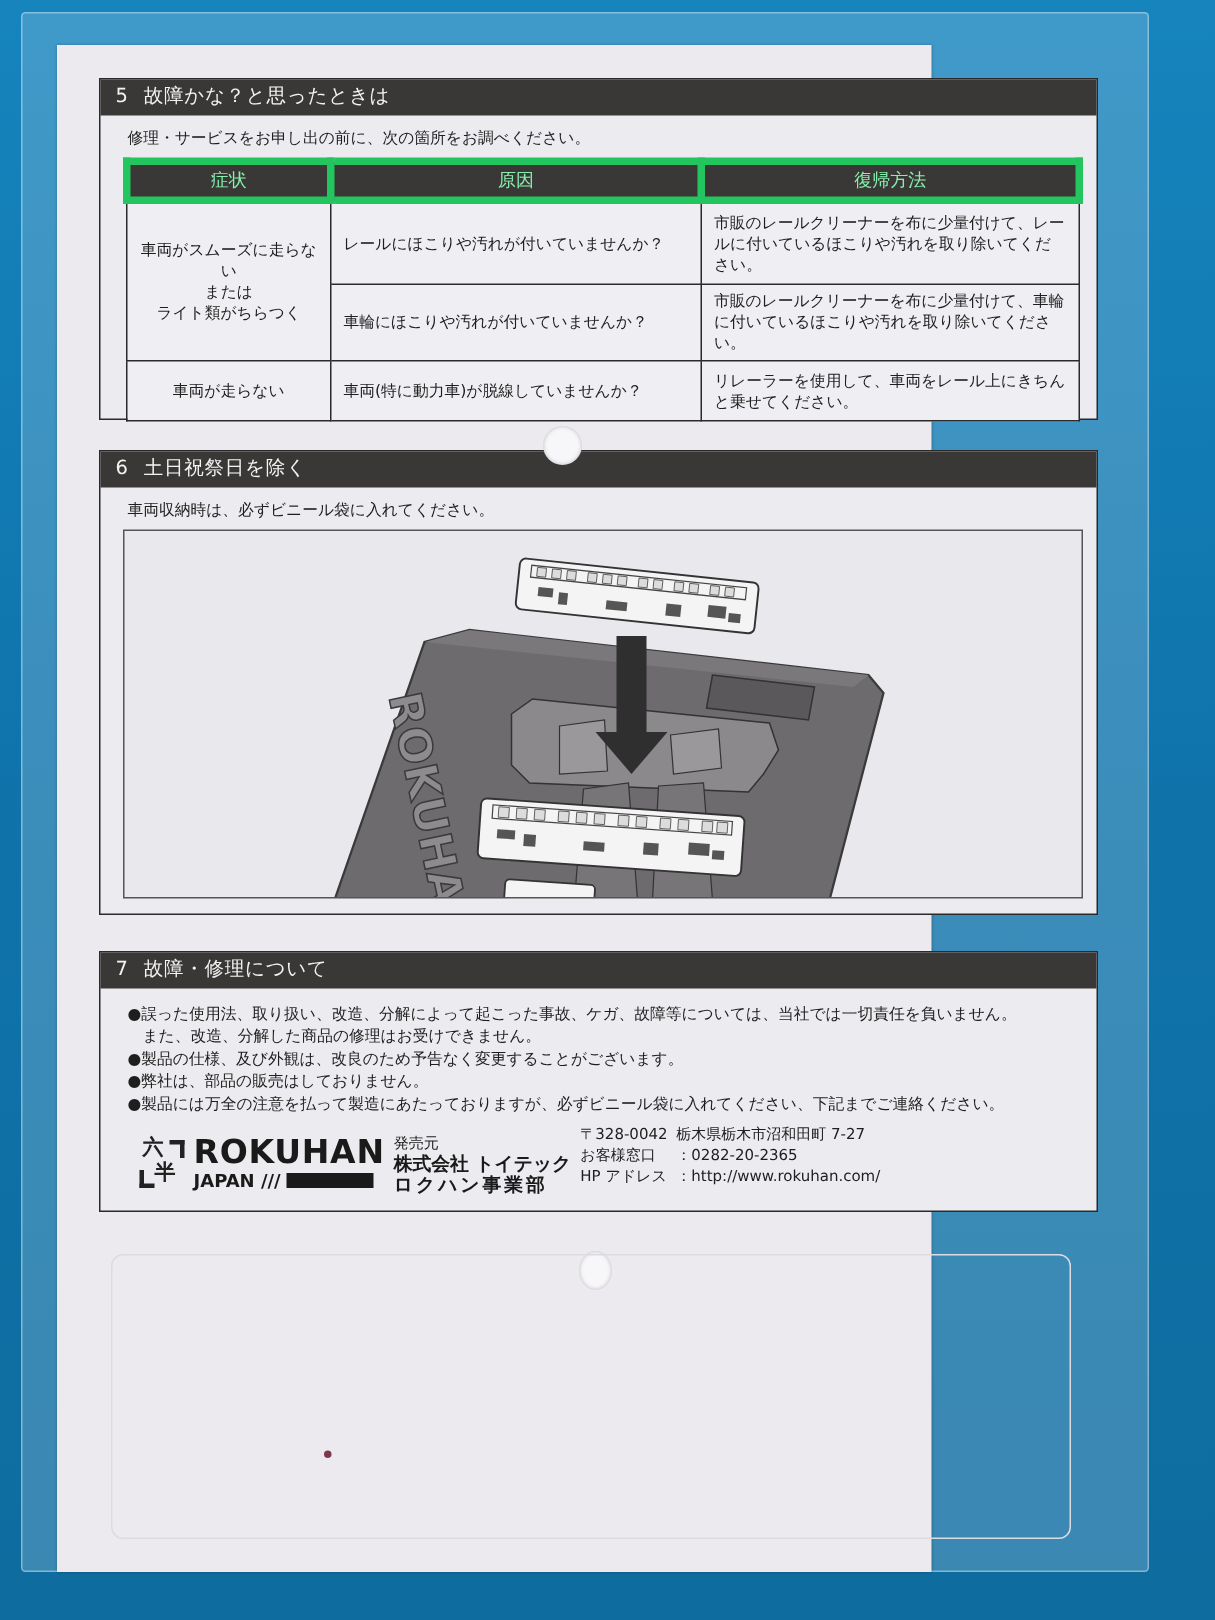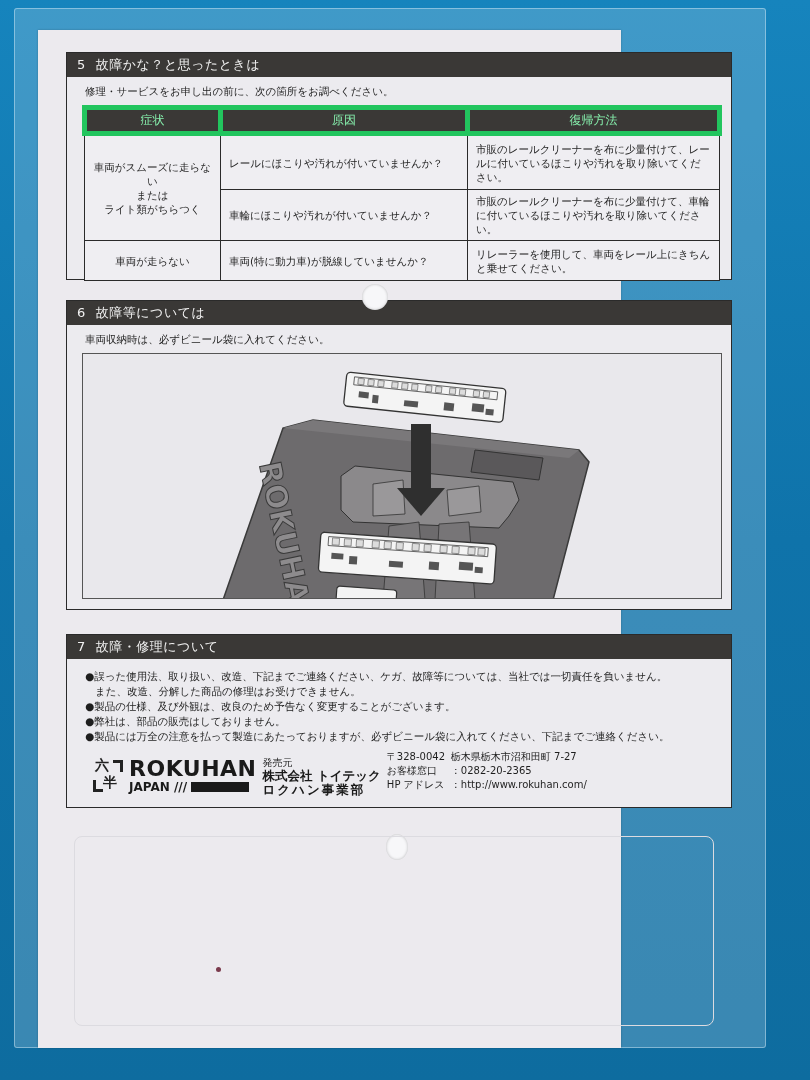--- a/index.html
+++ b/index.html
@@ -139,21 +139,21 @@
         <td class="symptom">車両が走らない</td>
         <td class="cause">車両(特に動力車)が脱線していませんか？</td>
         <td class="remedy">リレーラーを使用して、車両をレール上にきちんと乗せてください。</td>
       </tr>
     </tbody>
       </table>
   </div>
 
   <div class="section" style="top:270px; height:310px;">
     <div class="sec-header">
-      <span class="num">6</span><span>故障等については</span>
+      <span class="num">6</span><span>土日祝祭日を除く</span>
     </div>
     <div class="lead">車両収納時は、必ずビニール袋に入れてください。</div>
     <div class="illus">
       <svg width="640" height="246" viewBox="0 0 640 246">
 
         <polygon points="140,246 200,74 230,66 496,96 506,108 470,246" fill="#6d6b6d" stroke="#3a3a3a" stroke-width="1.5"></polygon>
         <polygon points="200,74 230,66 496,96 486,104" fill="#7a787a"></polygon>
 
         <polygon points="392,96 460,104 456,126 388,118" fill="#5a585a" stroke="#333" stroke-width="1"></polygon>
 
@@ -228,21 +228,21 @@
     </div>
   </div>
 
   <div class="hole" style="left:324px; top:254px;"></div>
 
   <div class="section" style="top:604px; height:174px;">
     <div class="sec-header">
       <span class="num">7</span><span>故障・修理について</span>
     </div>
     <div class="bullets">
-      <div class="b">●誤った使用法、取り扱い、改造、下記までご連絡ください、ケガ、故障等については、当社では一切責任を負いません。</div>
+      <div class="b">●誤った使用法、取り扱い、改造、分解によって起こった事故、ケガ、故障等については、当社では一切責任を負いません。</div>
       <div class="cont">また、改造、分解した商品の修理はお受けできません。</div>
       <div class="b">●製品の仕様、及び外観は、改良のため予告なく変更することがございます。</div>
       <div class="b">●弊社は、部品の販売はしておりません。</div>
       <div class="b">●製品には万全の注意を払って製造にあたっておりますが、必ずビニール袋に入れてください、下記までご連絡ください。</div>
     </div>
     <div class="footer">
       <div class="logo" style="margin-top:6px;">
         <div class="kanji-mark">
           <span class="bracket-tr"></span>
             <span class="bracket-bl"></span>

